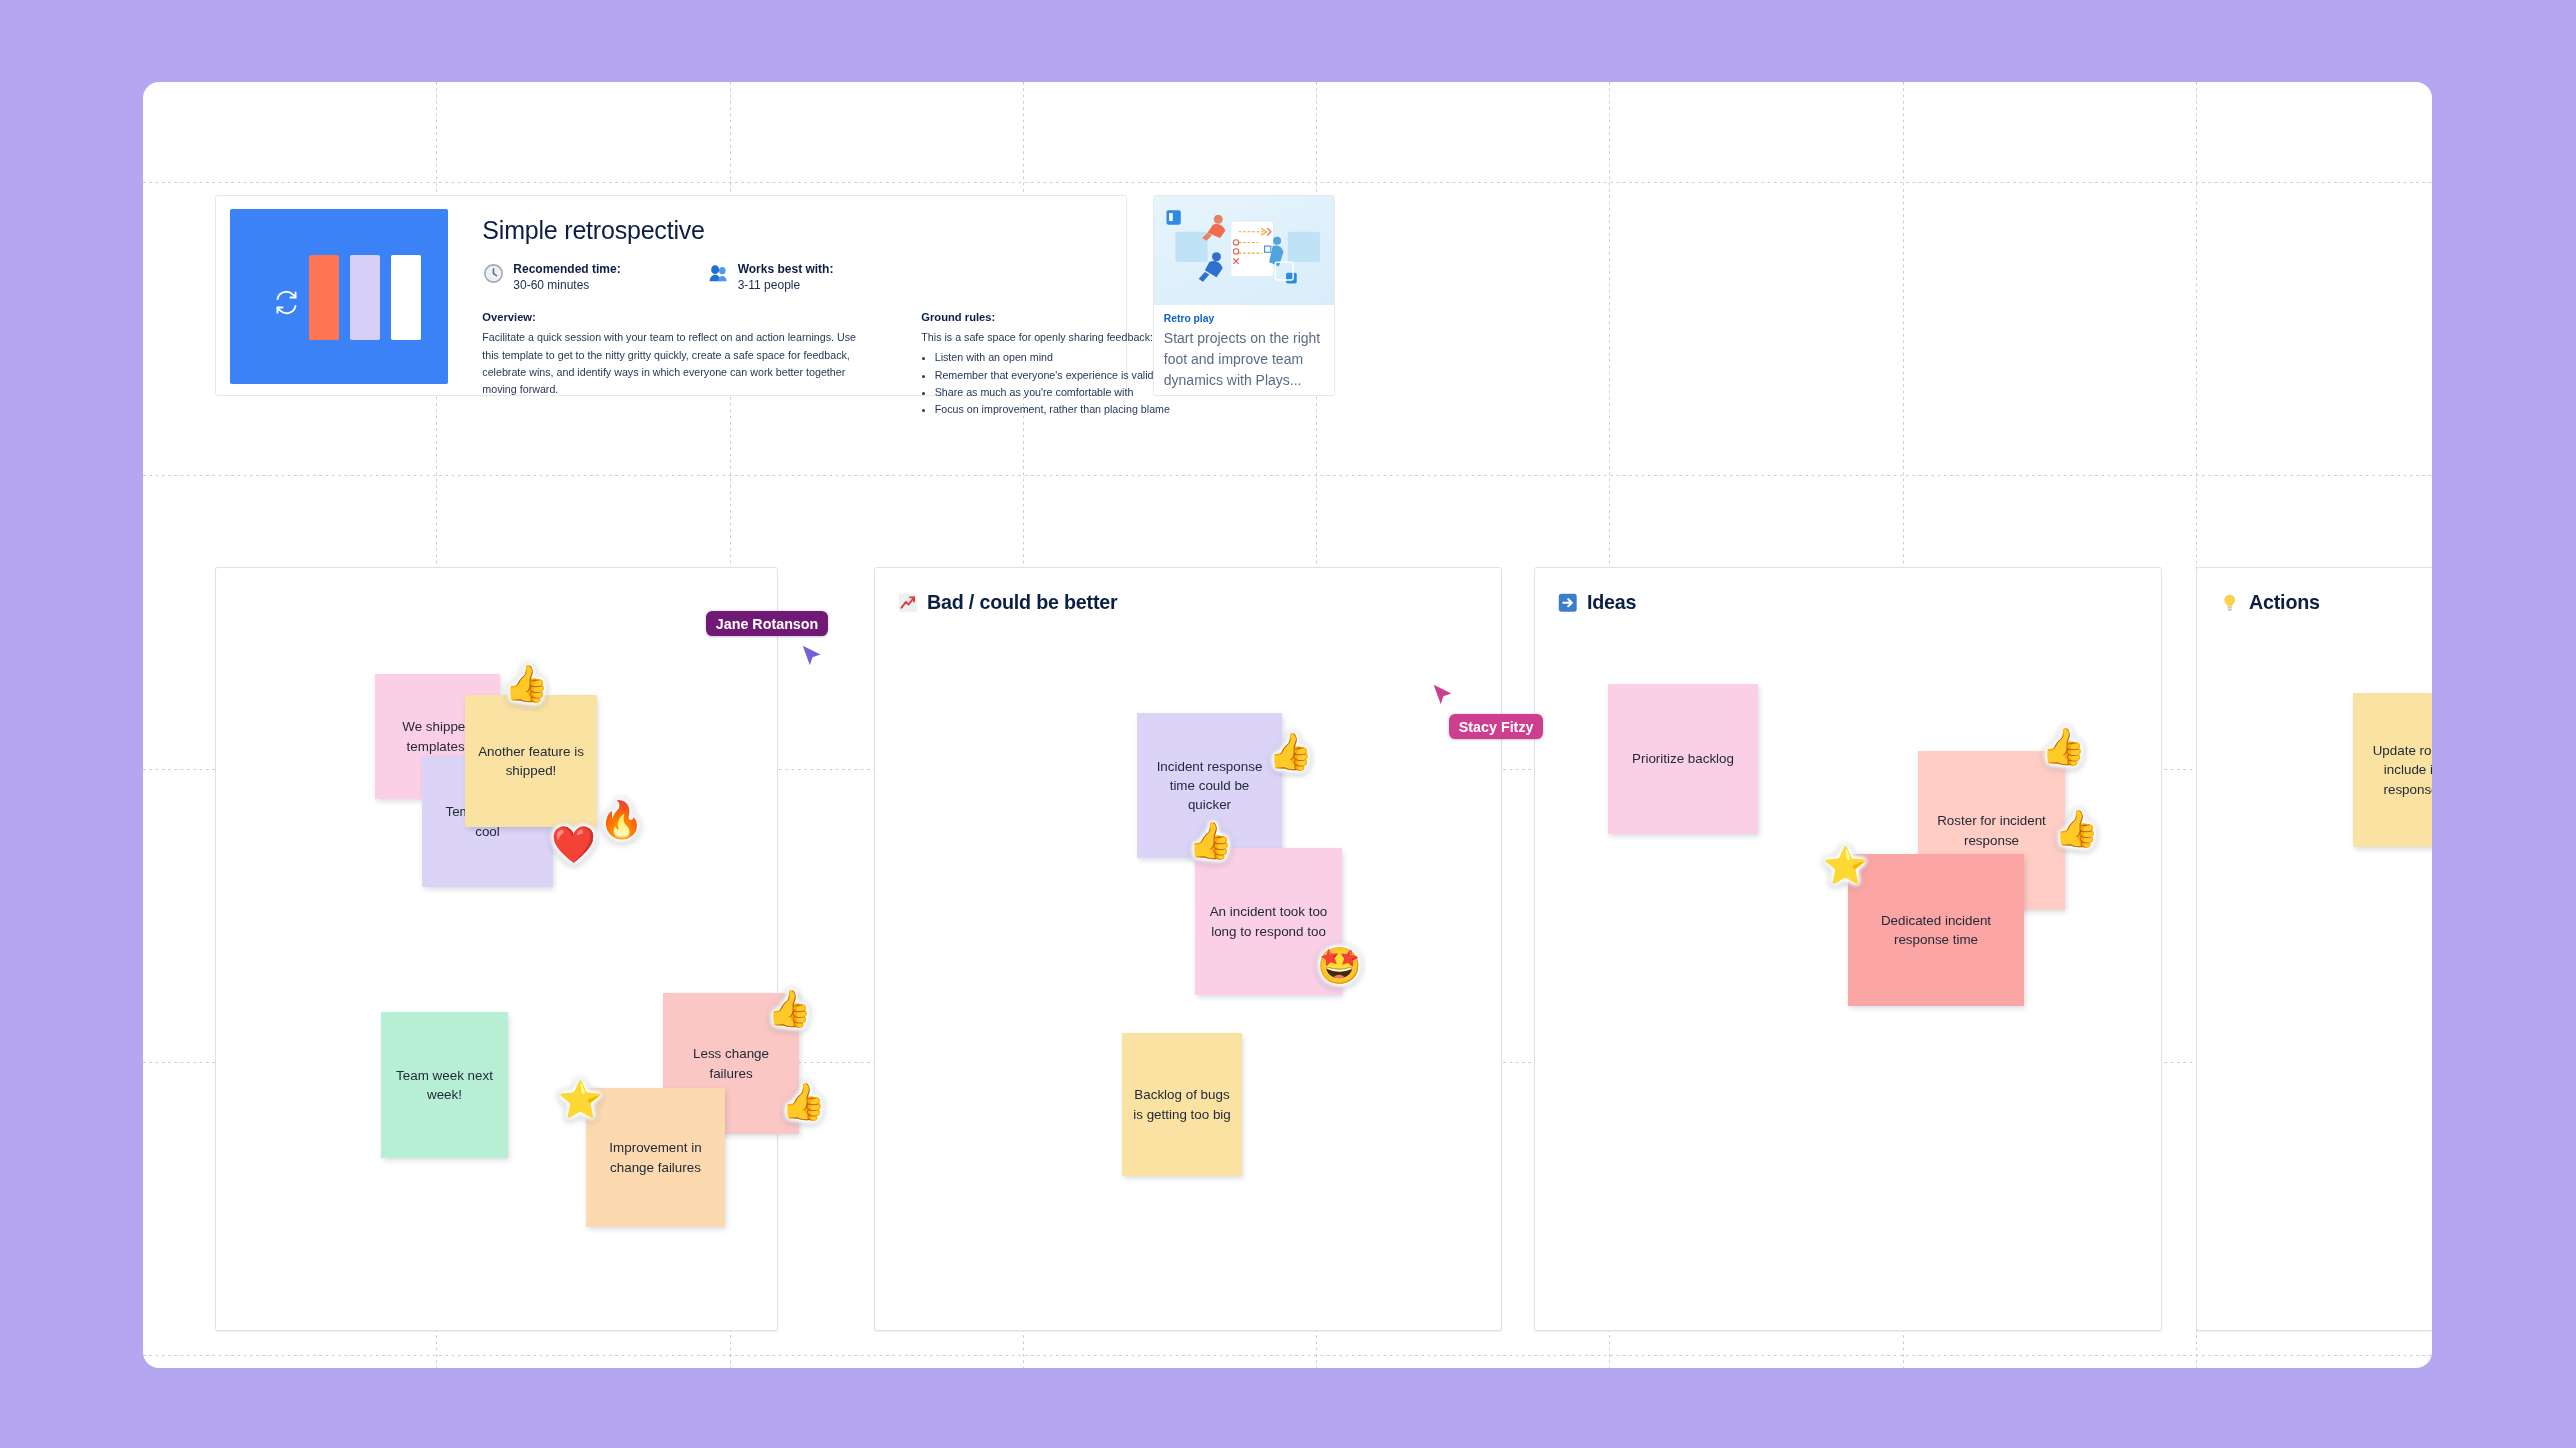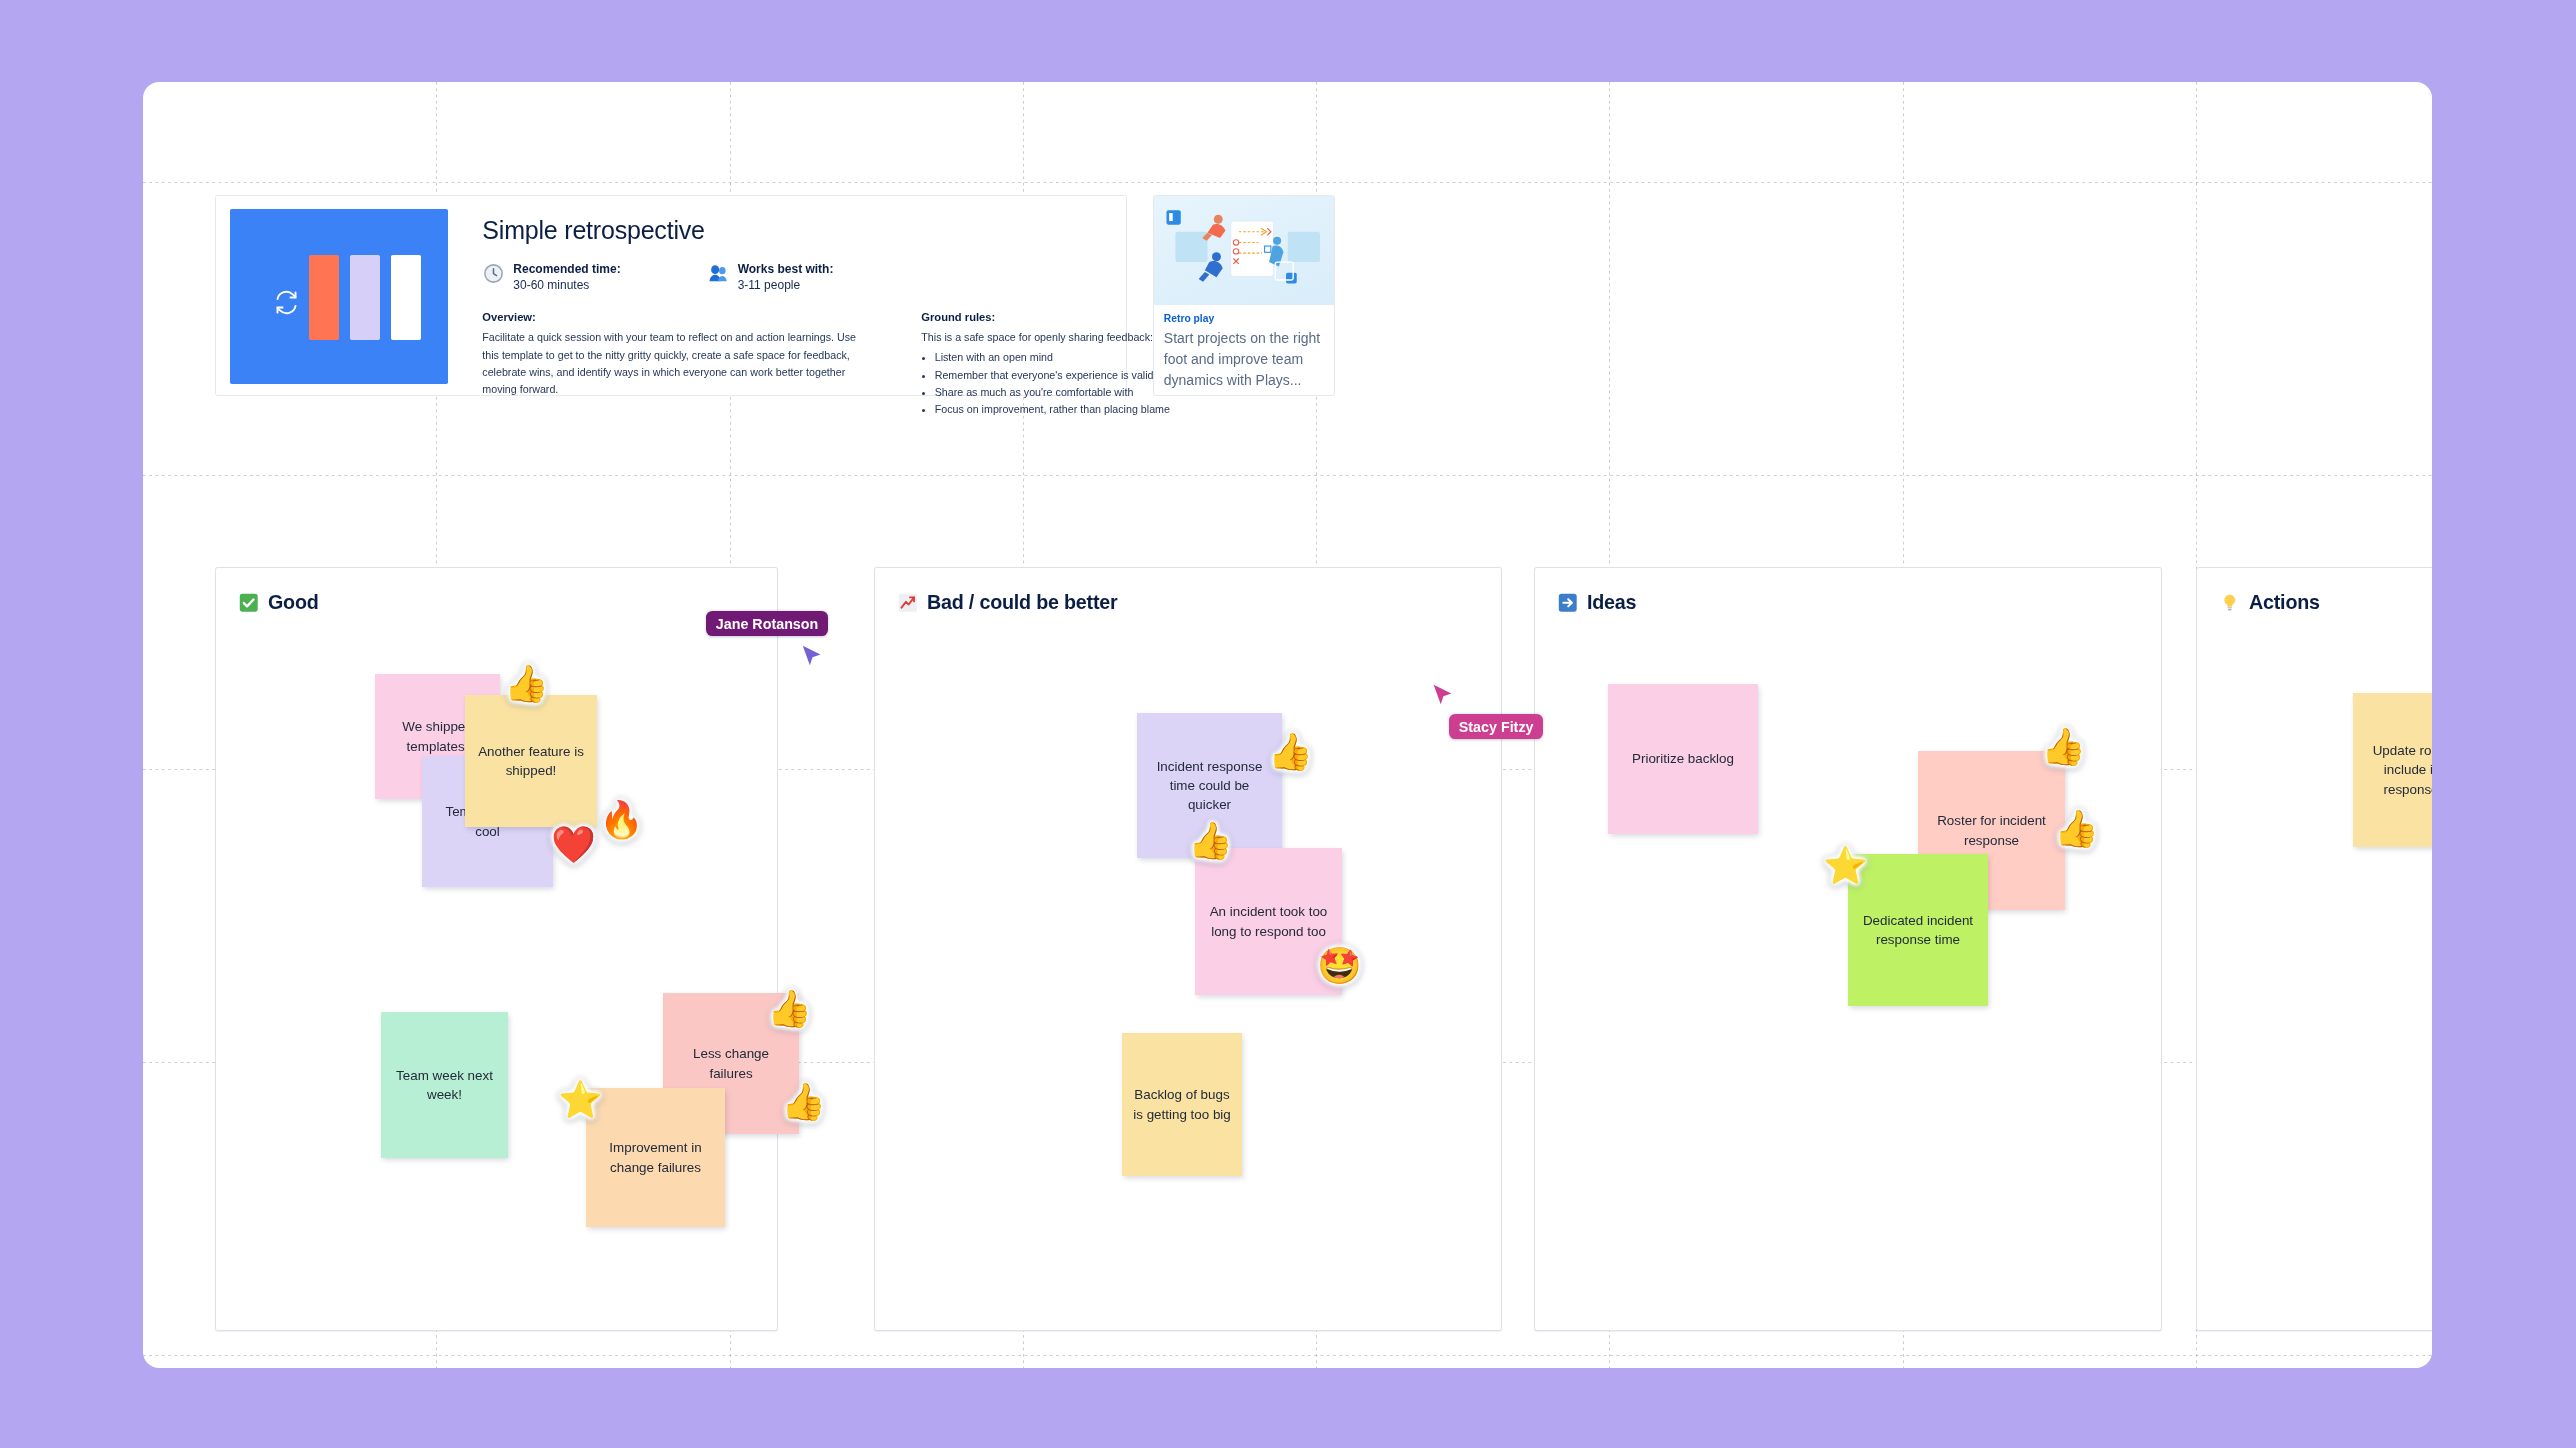--- a/index.html
+++ b/index.html
@@ -232,27 +232,20 @@
         <svg width="11.6" height="11.6" viewBox="0 0 24 24">
           <path d="M7.3 11.2 1 23h9.8c.4 0 .8-.2 1-.6L17 11.2c-2.1-2-5.2-2.6-7.8-1.3-.9.4-1.6 1-1.9 1.3z" fill="#2684FF"></path>
           <path d="M11.6 1 5.4 12.9c2.2 1.8 5.3 2 7.8.6l5.2 9.5H23L12.7 1.5c-.2-.4-.8-.5-1.1-.5z" fill="#0052CC"></path>
         </svg>
         <span>Atlassian</span>
       </div>
     </div>
   </div>
 
   <div class="column" style="left:72px; width:563px; height:764px;">
-    <div class="col-head">
-      <svg class="col-ico" viewBox="0 0 24 24">
-        <rect x="2" y="2" width="20" height="20" rx="3" fill="#4CAF50"></rect>
-        <path d="M6.5 12.4l3.6 3.6 7.2-7.6" stroke="#fff" stroke-width="2.6" fill="none" stroke-linecap="round" stroke-linejoin="round"></path>
-      </svg>
-      <div class="col-title">Good</div>
-    </div>
 
     <div class="note" style="left:206px; top:188px; width:131px; height:131px; background:#DBD4F7; z-index:3;">
       <span>Templates are cool</span>
     </div>
     <div class="note" style="left:159px; top:106px; width:125px; height:125px; background:#FBCFE6; z-index:2;">
       <span>We shipped templates!</span>
     </div>
     <div class="note" style="left:249px; top:127px; width:132px; height:132px; background:#FAE3A2; z-index:4;">
       <span>Another feature is shipped!</span>
     </div>
@@ -322,21 +315,21 @@
       </svg>
       <div class="col-title">Ideas</div>
     </div>
 
     <div class="note" style="left:73px; top:116px; width:150px; height:150px; background:#FBCFE6; z-index:2;">
       <span>Prioritize backlog</span>
     </div>
     <div class="note" style="left:383px; top:183px; width:147px; height:159px; background:#FFCDC4; z-index:3;">
       <span>Roster for incident response</span>
     </div>
-    <div class="note" style="left:313px; top:286px; width:140px; height:152px; background:#bef264; z-index:4;">
+    <div class="note" style="left:313px; top:286px; width:176px; height:152px; background:#fca5a5; z-index:4;">
       <span>Dedicated incident response time</span>
     </div>
 
     <span class="react" style="left:506px; top:161px; z-index:9;">👍</span>
     <span class="react" style="left:519px; top:243px; z-index:9;">👍</span>
     <span class="react" style="left:288px; top:280px; z-index:9;">⭐</span>
   </div>
 
   <div class="column" style="left:2053px; width:628px; height:764px;">
     <div class="col-head">

